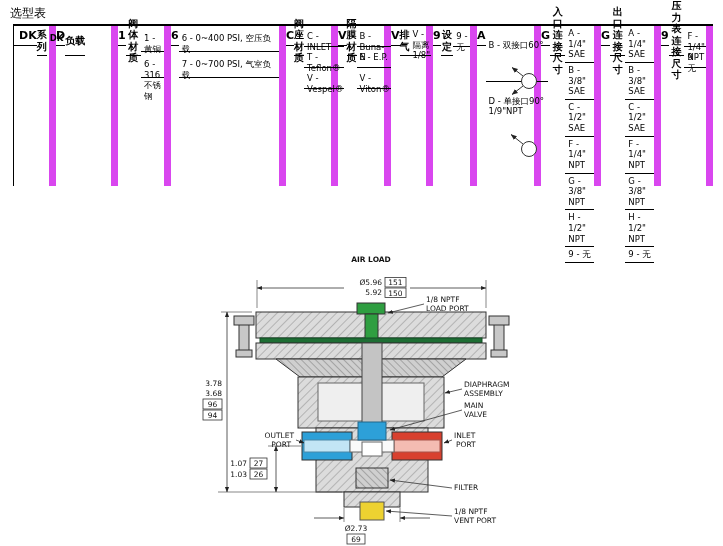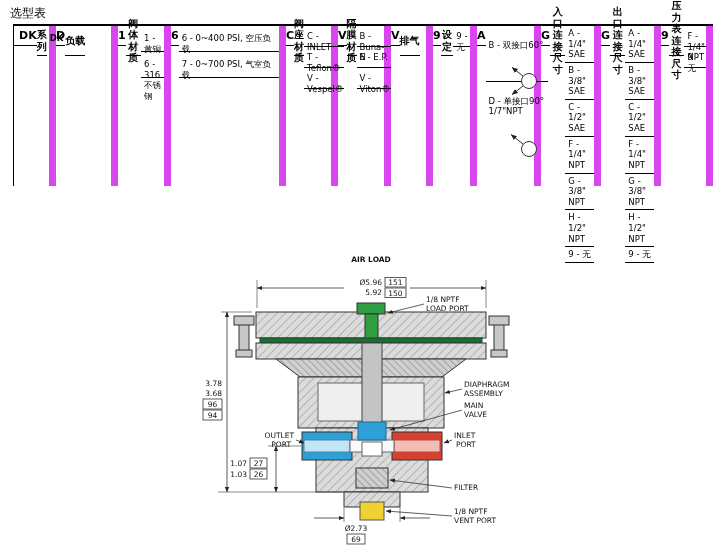--- a/index.html
+++ b/index.html
@@ -94,20 +94,24 @@
     <div class="opts">
       <div class="opt h21">B - Buna-N</div>
       <div class="opt h21">E - E.P.</div>
       <div class="opt h21">V - Viton®</div>
     </div>
   </div>
 
   <div class="col w6">
     <div class="code">V</div>
     <div class="cname">排气</div>
+    <div class="opts">
+      <div class="opt h30">V - 隔离
+1/8"</div>
+    </div>
   </div>
 
   <div class="col w7">
     <div class="code">9</div>
     <div class="cname">设定</div>
     <div class="opts">
       <div class="opt h21">9 - 无</div>
     </div>
   </div>
 
@@ -117,21 +121,21 @@
       <div class="gopt" style="height:56px">
         <div>B - 双接口60°</div>
         <svg class="gicon" width="46" height="36">
           <circle cx="28" cy="18" r="7.5" fill="#fff" stroke="#333"></circle>
           <line x1="22" y1="13" x2="11" y2="4.5" stroke="#333" marker-end="url(#tarr)"></line>
           <line x1="22" y1="23" x2="11" y2="31.5" stroke="#333" marker-end="url(#tarr)"></line>
         </svg>
       </div>
       <div class="gopt nb" style="height:66px">
         <div>D - 单接口90°
-1/7"NPT</div>
+1/9"NPT</div>
         <svg class="gicon" width="46" height="32">
           <circle cx="28" cy="19" r="7.5" fill="#fff" stroke="#333"></circle>
           <line x1="22" y1="14" x2="10" y2="4.5" stroke="#333" marker-end="url(#tarr)"></line>
         </svg>
       </div>
     </div>
   </div>
 
   <div class="col w9">
     <div class="code">G</div>

